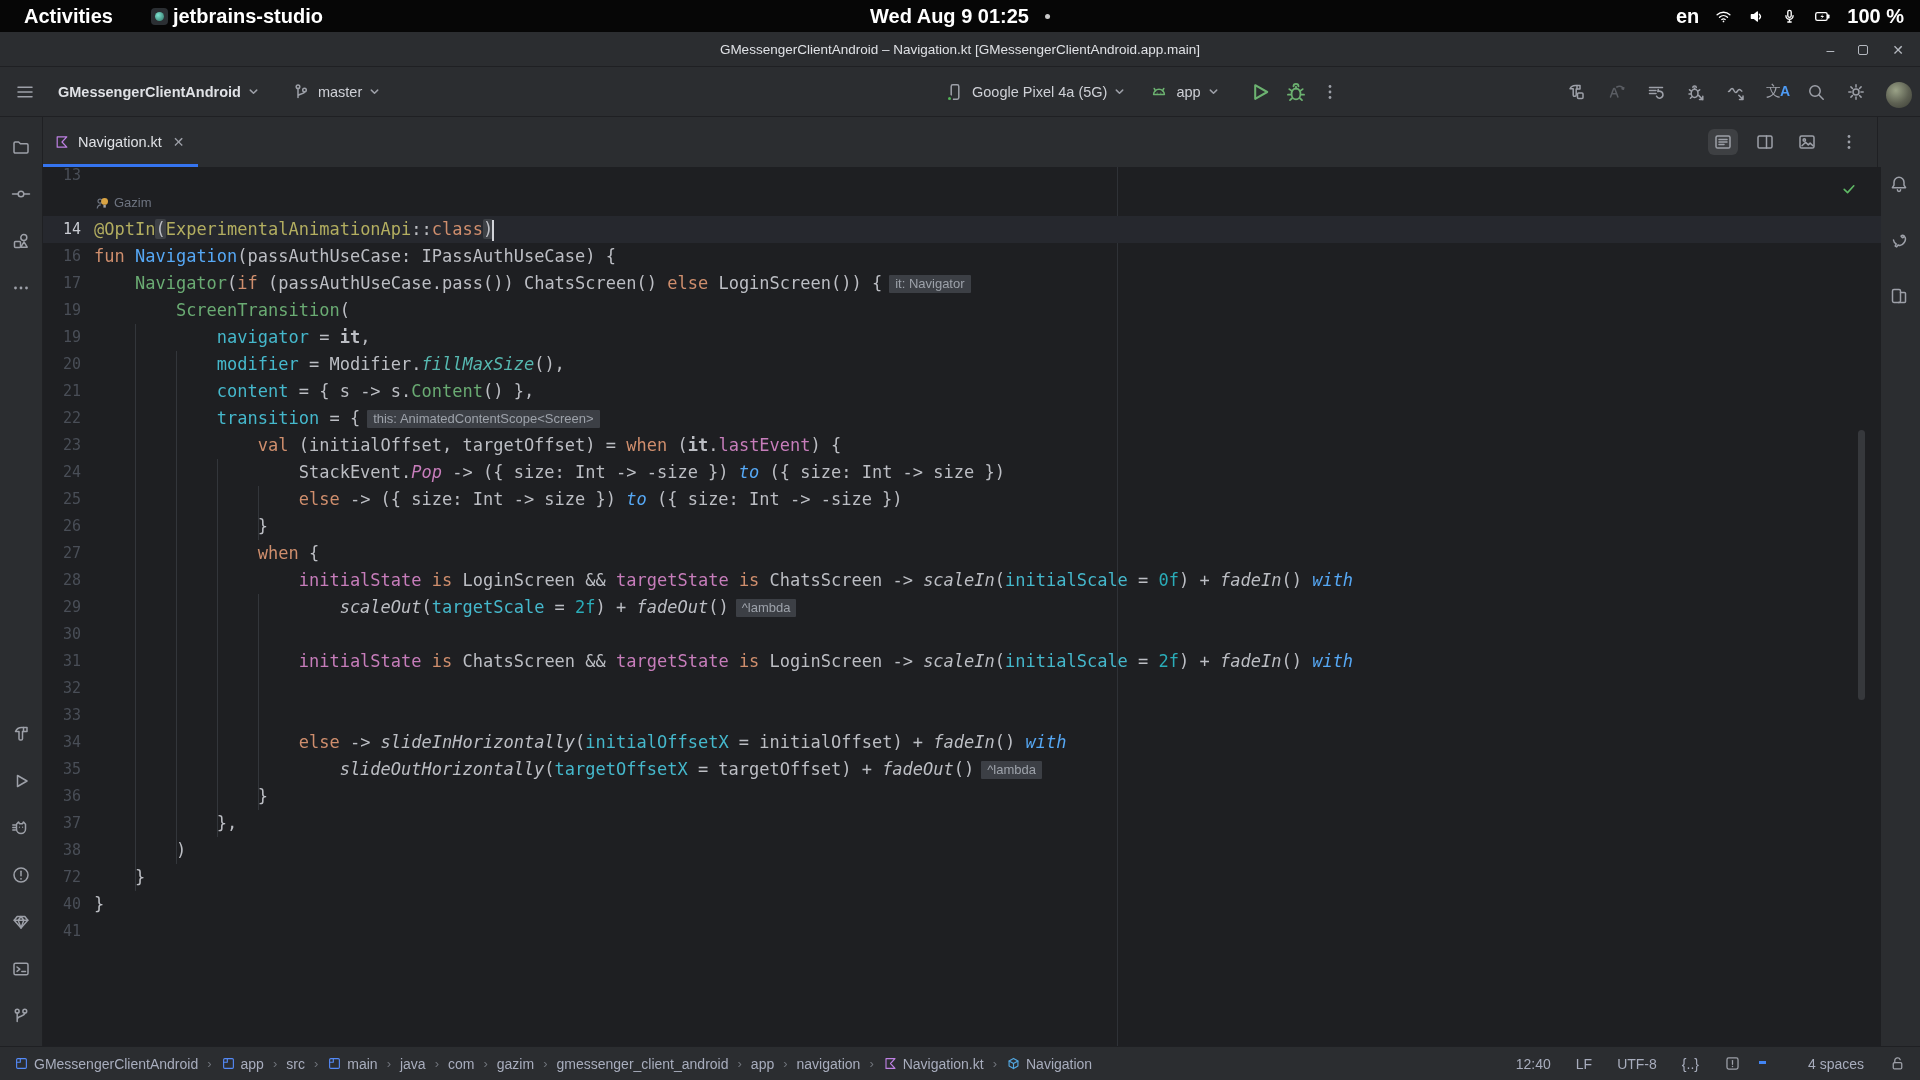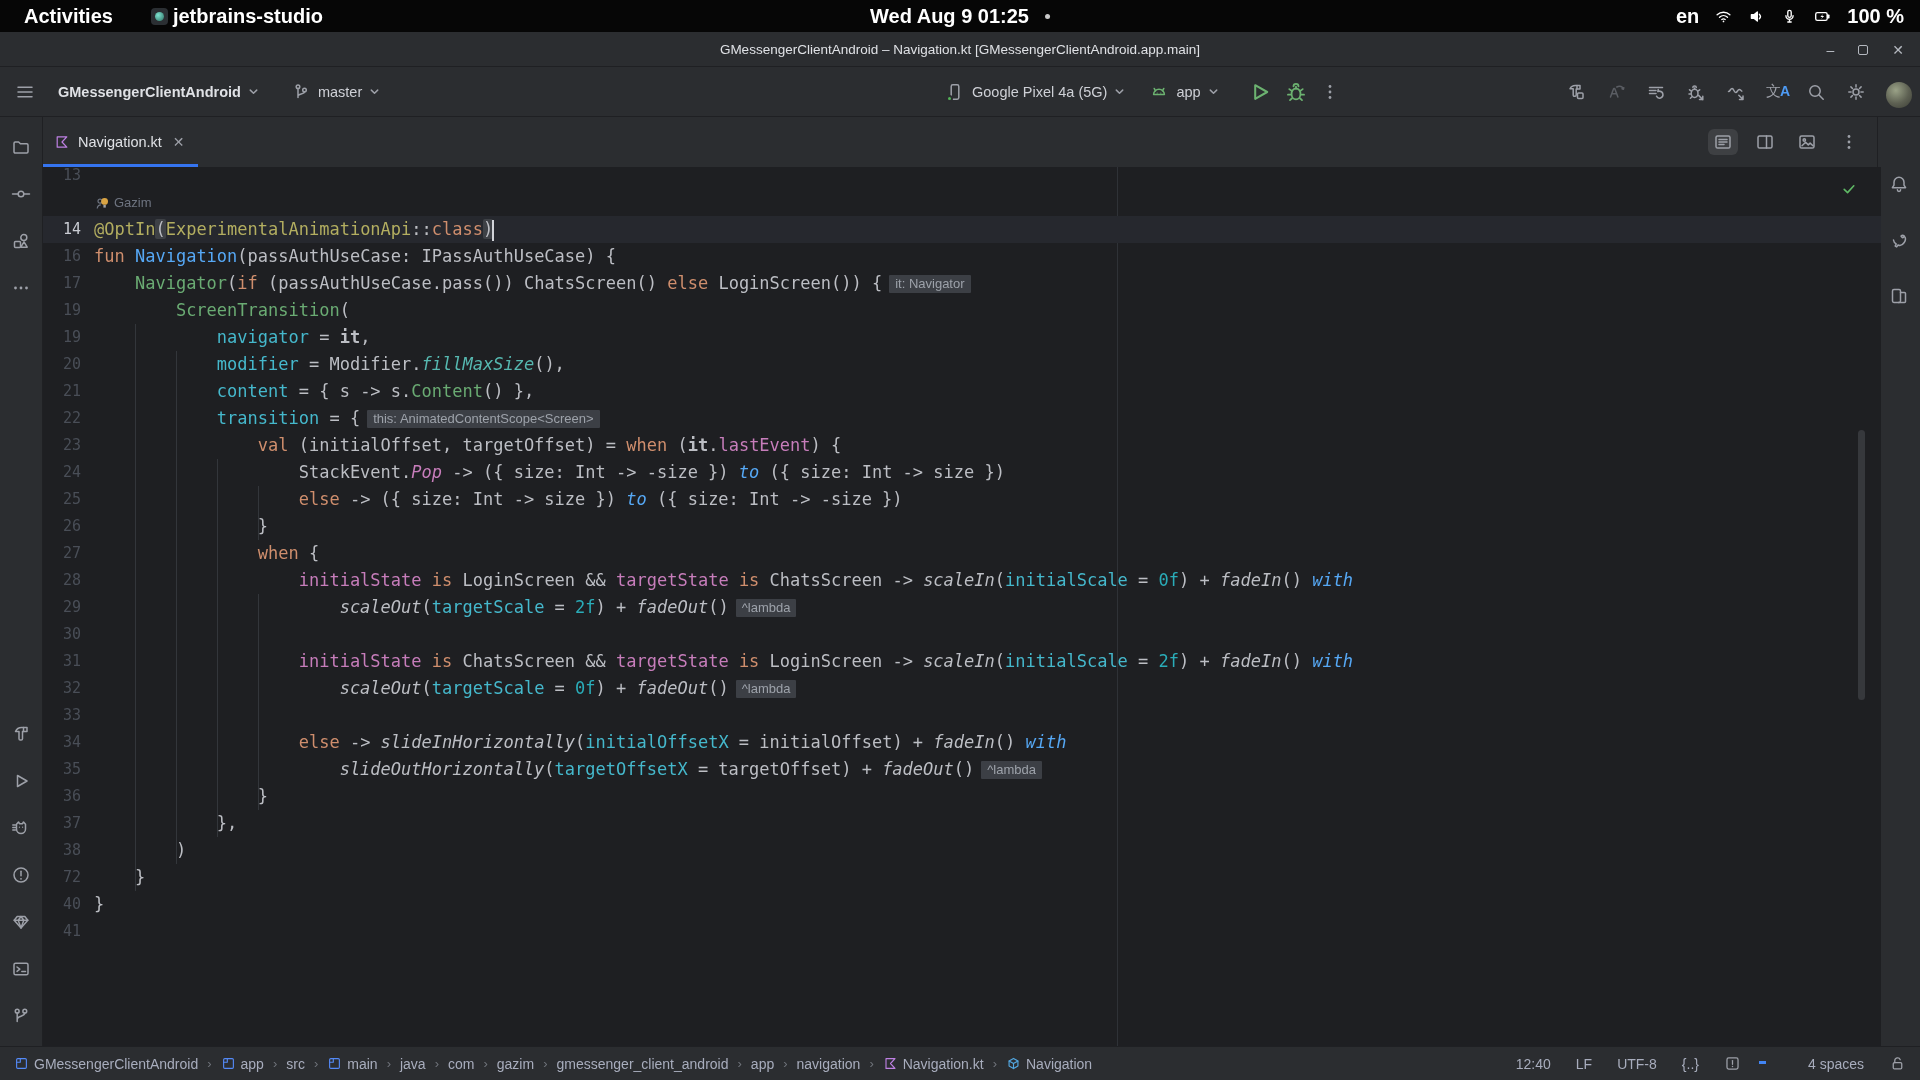--- a/index.html
+++ b/index.html
@@ -605,21 +605,20 @@
       <div class="code-row">
         <span class="gutter">30</span>
         <span class="code-text"></span>
       </div>
       <div class="code-row">
         <span class="gutter">31</span>
         <span class="code-text"><span class="tk-d">                    </span><span class="tk-p">initialState</span><span class="tk-d"> </span><span class="tk-k">is</span><span class="tk-d"> ChatsScreen &amp;&amp; </span><span class="tk-p">targetState</span><span class="tk-d"> </span><span class="tk-k">is</span><span class="tk-d"> LoginScreen -&gt; </span><span class="tk-tf">scaleIn</span><span class="tk-d">(</span><span class="tk-na">initialScale</span><span class="tk-d"> = </span><span class="tk-nm">2f</span><span class="tk-d">) + </span><span class="tk-tf">fadeIn</span><span class="tk-d">() </span><span class="tk-ifx">with</span></span>
       </div>
       <div class="code-row">
         <span class="gutter">32</span>
-        <span class="code-text"><span class="tk-d">                        </span><span class="tk-tf">scaleOut</span><span class="tk-d">(</span><span class="tk-na">targetScale</span><span class="tk-d"> = </span><span class="tk-nm">0f</span><span class="tk-d">) + </span><span class="tk-tf">fadeOut</span><span class="tk-d">()</span><span class="inlay">^lambda</span></span>
       </div>
       <div class="code-row">
         <span class="gutter">33</span>
         <span class="code-text"></span>
       </div>
       <div class="code-row">
         <span class="gutter">34</span>
         <span class="code-text"><span class="tk-d">                    </span><span class="tk-k">else</span><span class="tk-d"> -&gt; </span><span class="tk-tf">slideInHorizontally</span><span class="tk-d">(</span><span class="tk-na">initialOffsetX</span><span class="tk-d"> = initialOffset) + </span><span class="tk-tf">fadeIn</span><span class="tk-d">() </span><span class="tk-ifx">with</span></span>
       </div>
       <div class="code-row">

